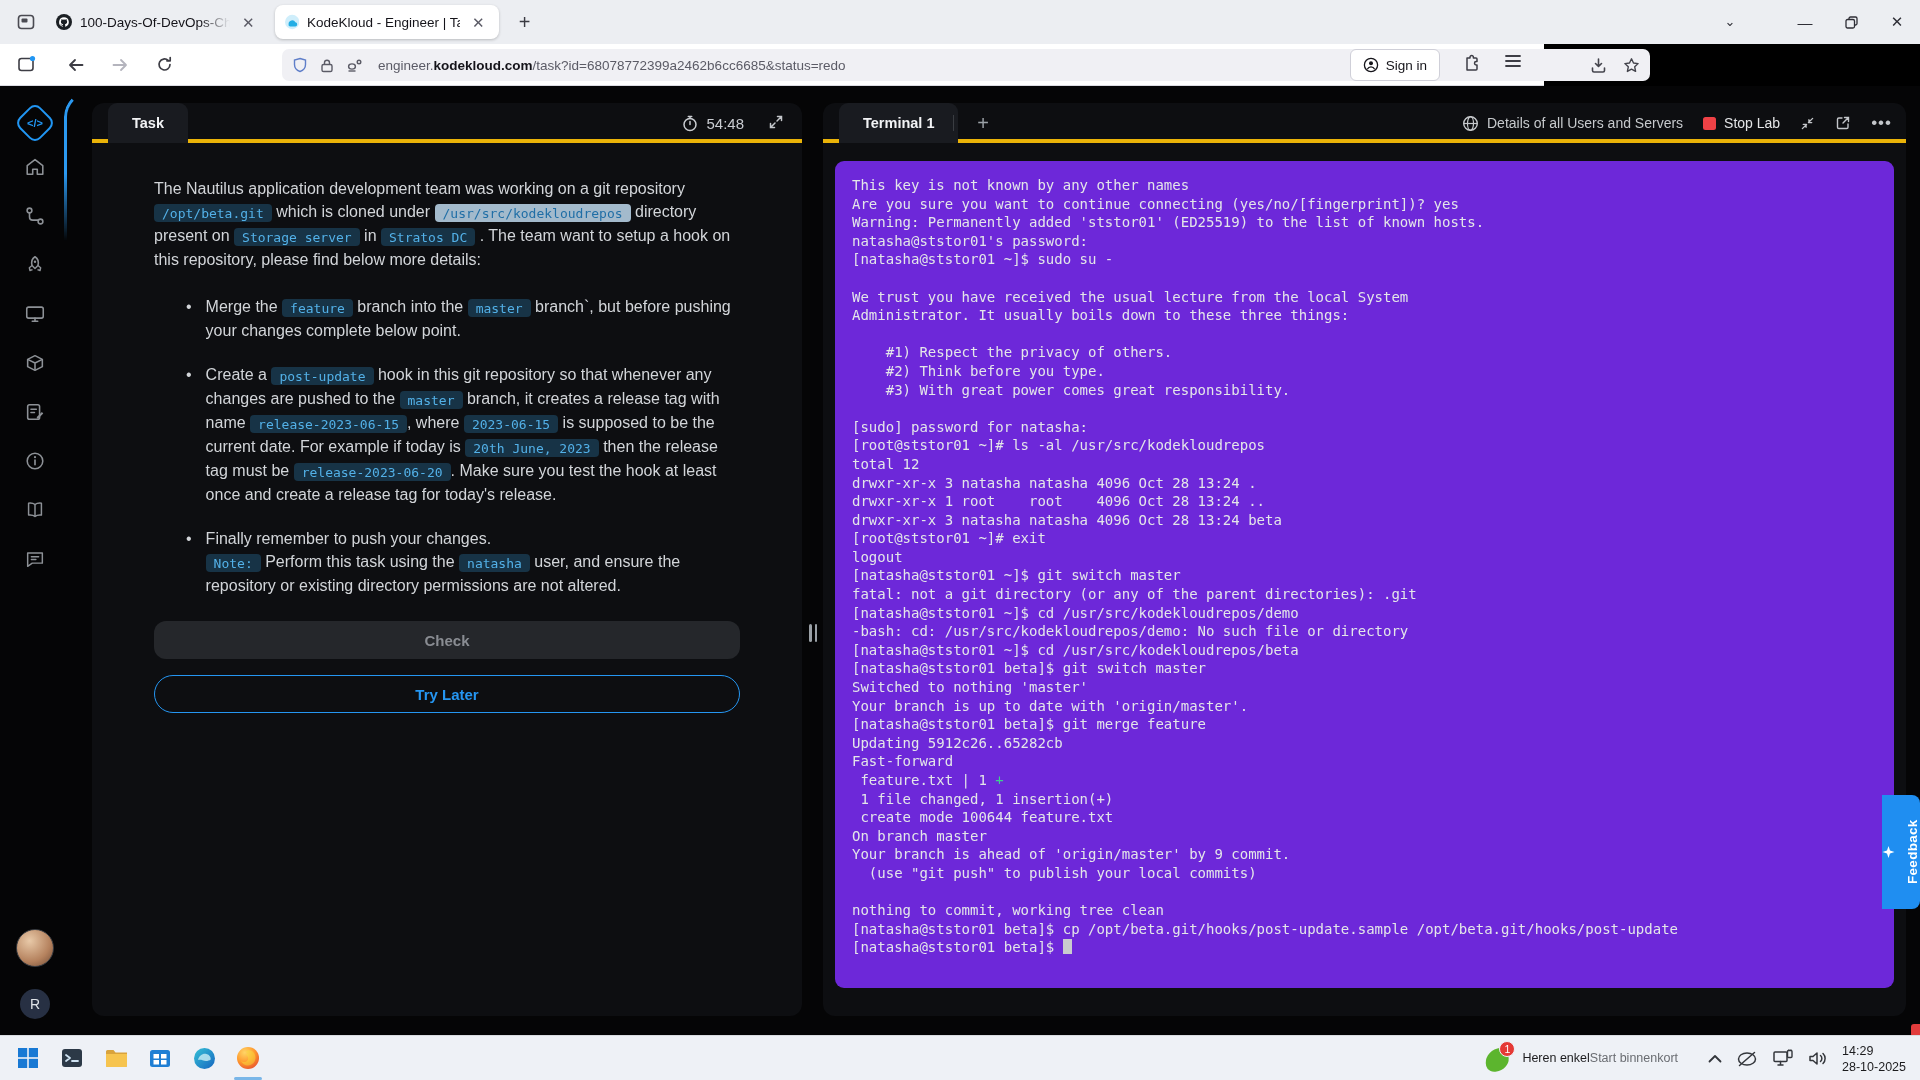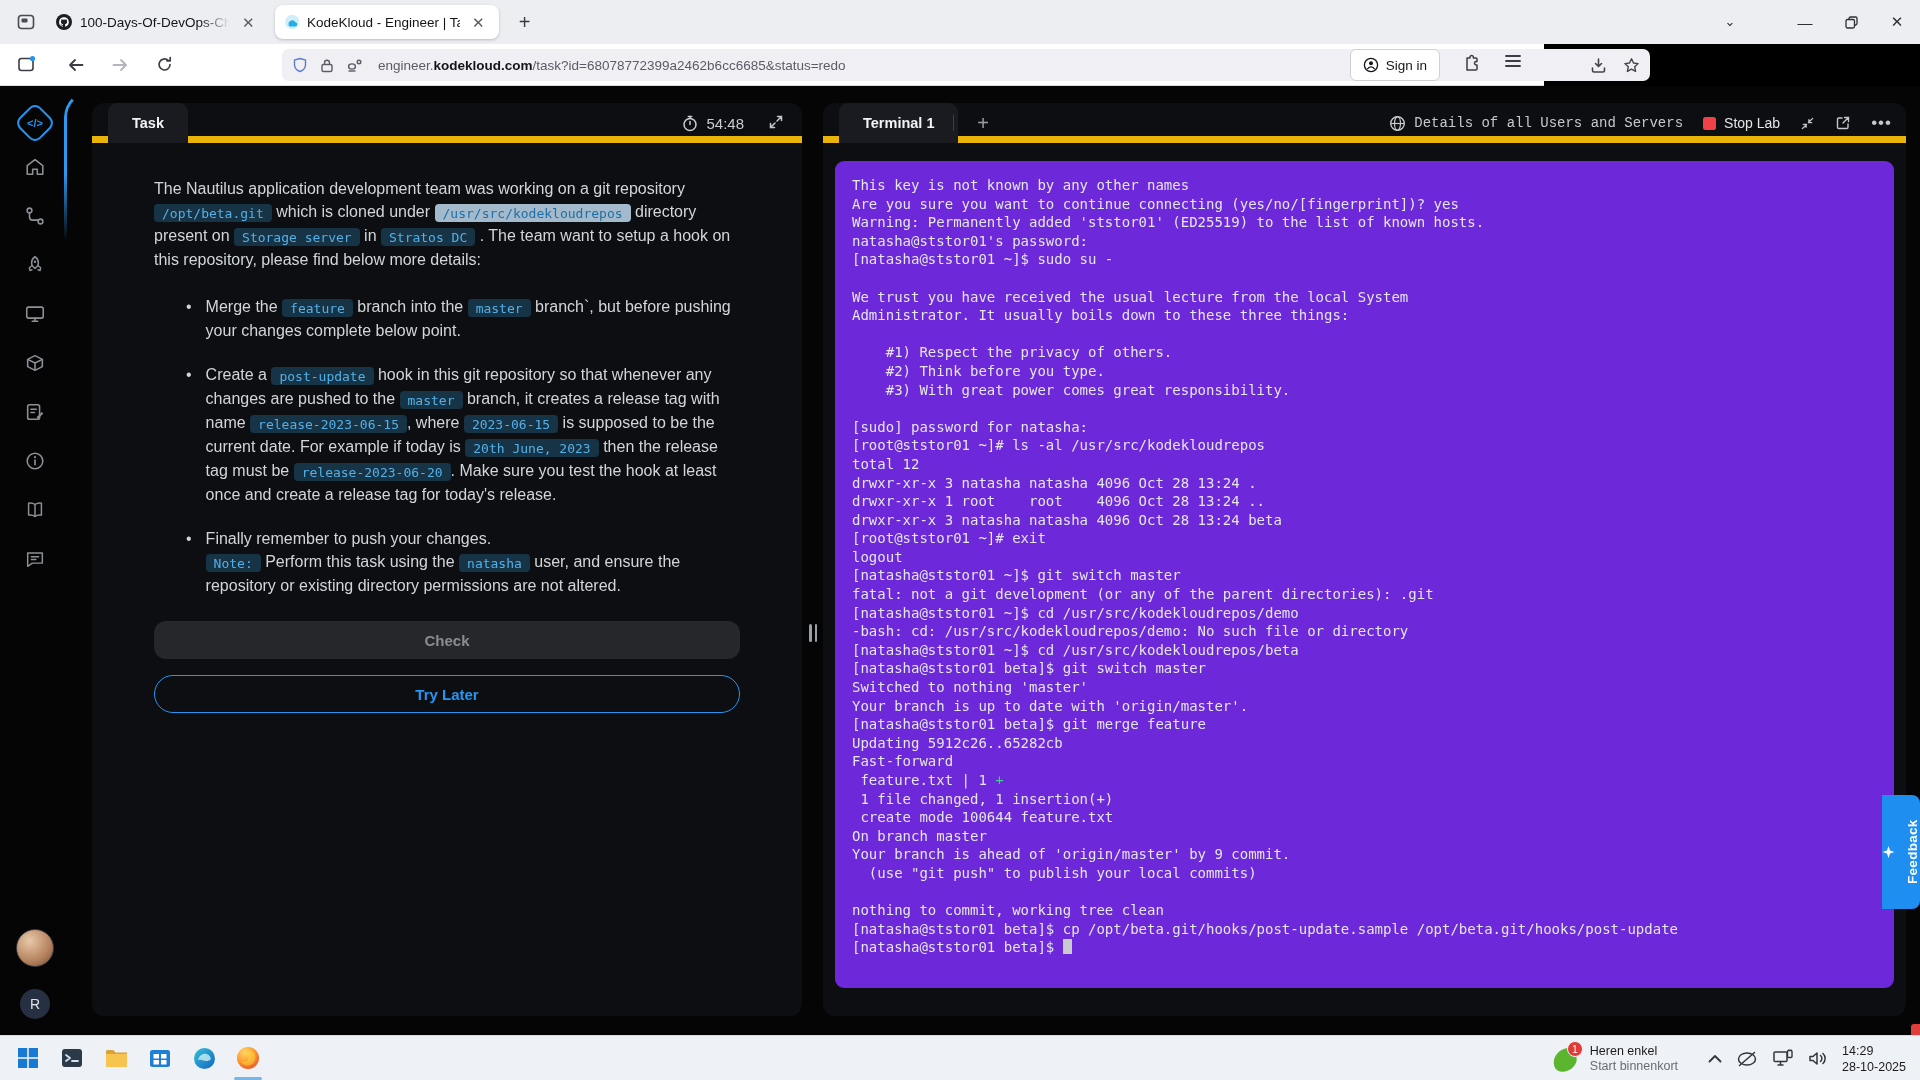--- a/index.html
+++ b/index.html
@@ -39,39 +39,39 @@
   .logo span { transform:rotate(-45deg); color:#2196f3; font-size:11px; font-weight:bold; }
   .sb-ic { width:40px; height:40px; margin-top:9px; display:flex; align-items:center; justify-content:center; color:#8d9196; border-radius:8px; }
   .sb-ic:first-of-type { margin-top:26px; }
   .sb-spacer { flex:1; }
   .avatar { width:38px; height:38px; border-radius:50%; background:radial-gradient(circle at 35% 30%, #e8c9a8, #b5825e 60%, #6e4a34); border:1px solid #3a3d42; }
   .r-avatar { width:30px; height:30px; margin:22px 0 16px; border-radius:50%; background:#273043; color:#dfe3e8; font-size:14px; display:flex; align-items:center; justify-content:center; }
 
   .panel { position:absolute; background:#0d0e11; border-radius:12px; }
   .task-panel { left:92px; top:17px; width:710px; height:913px; }
   .term-panel { left:823px; top:17px; width:1083px; height:913px; }
-  .panel-head { position:relative; height:40px; border-bottom:7px solid #eab308; }
+  .panel-head { position:relative; height:40px; border-bottom:4px solid #eab308; }
   .headtab { position:absolute; left:16px; top:0; height:40px; padding:0 24px; background:#191b20; border-radius:9px 9px 0 0; display:flex; align-items:center; color:#f2f3f5; font-size:14.5px; font-weight:700; }
   .timerbox { position:absolute; right:58px; top:0; height:40px; display:flex; align-items:center; gap:8px; color:#c9ccd1; font-size:15px; }
   .expand-ic { position:absolute; right:18px; top:11px; color:#c3c6ca; }
 
   .task-body { padding:34px 62px 0; color:#d2d5d9; font-size:16px; line-height:23px; }
   .chip { font-family:"DejaVu Sans Mono",monospace; font-size:13px; background:#173346; color:#53b1e8; padding:1.5px 8px; border-radius:4px; white-space:nowrap; }
   .chip-sel { background:#a3bacc; color:#1f6ea6; }
   .bullets { margin-top:24px; }
   .bullet { display:flex; gap:14px; margin-bottom:21px; padding-left:32px; }
   .bullet .dot { color:#d2d5d9; }
   .btn-check { display:block; margin:24px 62px 0; width:586px; height:38px; background:#25272b; border:none; border-radius:12px; color:#898c92; font-size:15px; font-weight:700; }
   .btn-try { display:block; margin:16px 62px 0; width:586px; height:38px; background:transparent; border:1.6px solid #2596f2; border-radius:19px; color:#2596f2; font-size:15px; font-weight:700; }
 
   .drag-handle { position:absolute; left:809px; top:538px; width:10px; height:18px; display:flex; gap:3px; }
   .drag-handle i { width:2.5px; height:18px; background:#9aa0a6; border-radius:2px; }
 
   .term-head-right { position:absolute; right:14px; top:0; height:40px; display:flex; align-items:center; gap:20px; }
-  .details-g { display:flex; align-items:center; gap:8px; color:#c6c9cc; font-size:14px;font-family:Liberation Mono, monospace; }
+  .details-g { display:flex; align-items:center; gap:8px; color:#c6c9cc; font-size:14px; }
   .stop-g { display:flex; align-items:center; gap:8px; color:#e4e5e7; font-size:14px; }
   .stop-sq { width:13px; height:13px; background:#ef4146; border-radius:2.5px; }
   .hicon { color:#c3c6ca; display:flex; align-items:center; }
   .tsep { width:1px; height:16px; background:#3a3d42; position:absolute; left:130px; top:12px; }
   .tplus { position:absolute; left:146px; top:6px; width:28px; height:28px; color:#9aa0a6; font-size:20px; display:flex; align-items:center; justify-content:center; }
 
   .term-body { position:absolute; left:12px; right:12px; top:58px; bottom:28px; background:#6d28d9; border-radius:9px; padding:15px 17px; overflow:hidden; }
   .tline { font-family:"DejaVu Sans Mono",monospace; font-size:14px; line-height:18.6px; color:#e4e6e9; white-space:pre; }
   .tcursor { display:inline-block; width:9px; height:15px; background:#c9cbce; vertical-align:-2px; }
 
@@ -81,21 +81,21 @@
 
   
   .taskbar { position:absolute; left:0; top:1035px; width:1920px; height:45px; background:#eef1f6; border-top:1px solid #d9dce1; display:flex; align-items:center; }
   .tb-ic { width:44px; height:45px; display:flex; align-items:center; justify-content:center; position:relative; }
   .tb-active::after { content:""; position:absolute; bottom:1px; left:8px; right:8px; height:3px; background:#79b6e8; border-radius:2px; }
   .tray { position:absolute; right:0; top:0; height:45px; display:flex; align-items:center; gap:14px; padding-right:14px; }
   .notif { display:flex; align-items:center; gap:9px; }
   .notif-ic { position:relative; width:30px; height:30px; }
   .leaf { position:absolute; left:2px; top:5px; width:24px; height:22px; background:#5cb52e; border-radius:70% 30% 60% 40%; transform:rotate(-15deg); }
   .nbadge { position:absolute; right:-2px; top:-3px; min-width:16px; height:16px; background:#e53935; border-radius:50%; color:#fff; font-size:10.5px; display:flex; align-items:center; justify-content:center; border:1.5px solid #eef1f6; }
-  .ntexts { display:flex; flex-direction:column; line-height:15px; }
+  .ntexts { display:flex; line-height:15px; }
   .ntitle { font-size:12.5px; color:#1c1c1e; }
   .nsub { font-size:12.5px; color:#6a6d72; }
   .tray-ic { color:#33363b; display:flex; align-items:center; }
   .clock { text-align:left; font-size:12.5px; color:#1c1c1e; line-height:16px; }
 
   svg { display:block; }
 </style>
 </head>
 <body>
 
@@ -372,21 +372,21 @@
           <div class="tline">&nbsp;</div>
           <div class="tline">[sudo] password for natasha:</div>
           <div class="tline">[root@ststor01 ~]# ls -al /usr/src/kodekloudrepos</div>
           <div class="tline">total 12</div>
           <div class="tline">drwxr-xr-x 3 natasha natasha 4096 Oct 28 13:24 .</div>
           <div class="tline">drwxr-xr-x 1 root    root    4096 Oct 28 13:24 ..</div>
           <div class="tline">drwxr-xr-x 3 natasha natasha 4096 Oct 28 13:24 beta</div>
           <div class="tline">[root@ststor01 ~]# exit</div>
           <div class="tline">logout</div>
           <div class="tline">[natasha@ststor01 ~]$ git switch master</div>
-          <div class="tline">fatal: not a git development (or any of the parent directories): .git</div>
+          <div class="tline">fatal: not a git directory (or any of the parent directories): .git</div>
           <div class="tline">[natasha@ststor01 ~]$ cd /usr/src/kodekloudrepos/demo</div>
           <div class="tline">-bash: cd: /usr/src/kodekloudrepos/demo: No such file or directory</div>
           <div class="tline">[natasha@ststor01 ~]$ cd /usr/src/kodekloudrepos/beta</div>
           <div class="tline">[natasha@ststor01 beta]$ git switch master</div>
           <div class="tline">Switched to nothing 'master'</div>
           <div class="tline">Your branch is up to date with 'origin/master'.</div>
           <div class="tline">[natasha@ststor01 beta]$ git merge feature</div>
           <div class="tline">Updating 5912c26..65282cb</div>
           <div class="tline">Fast-forward</div>
           <div class="tline"><span> feature.txt | 1 </span><span style="color: rgb(63, 207, 142);">+</span></div>

